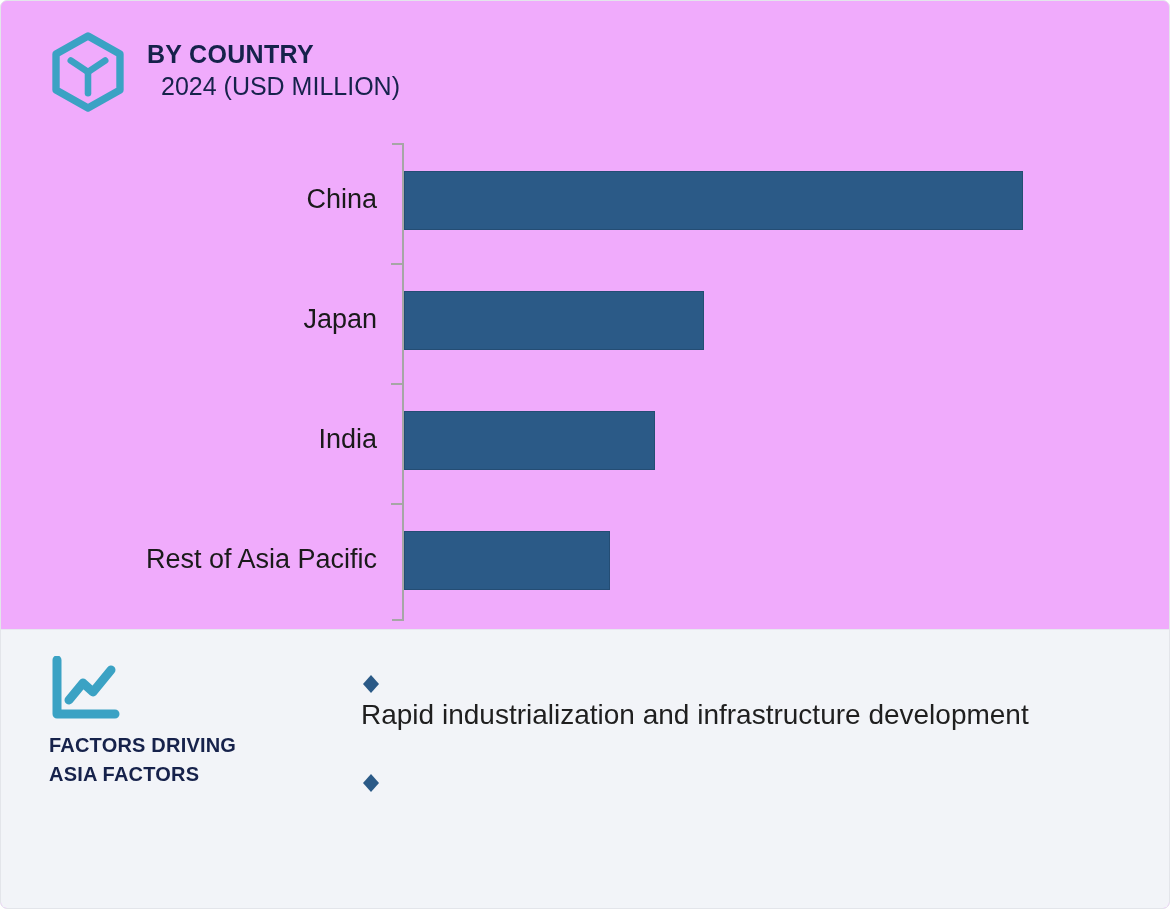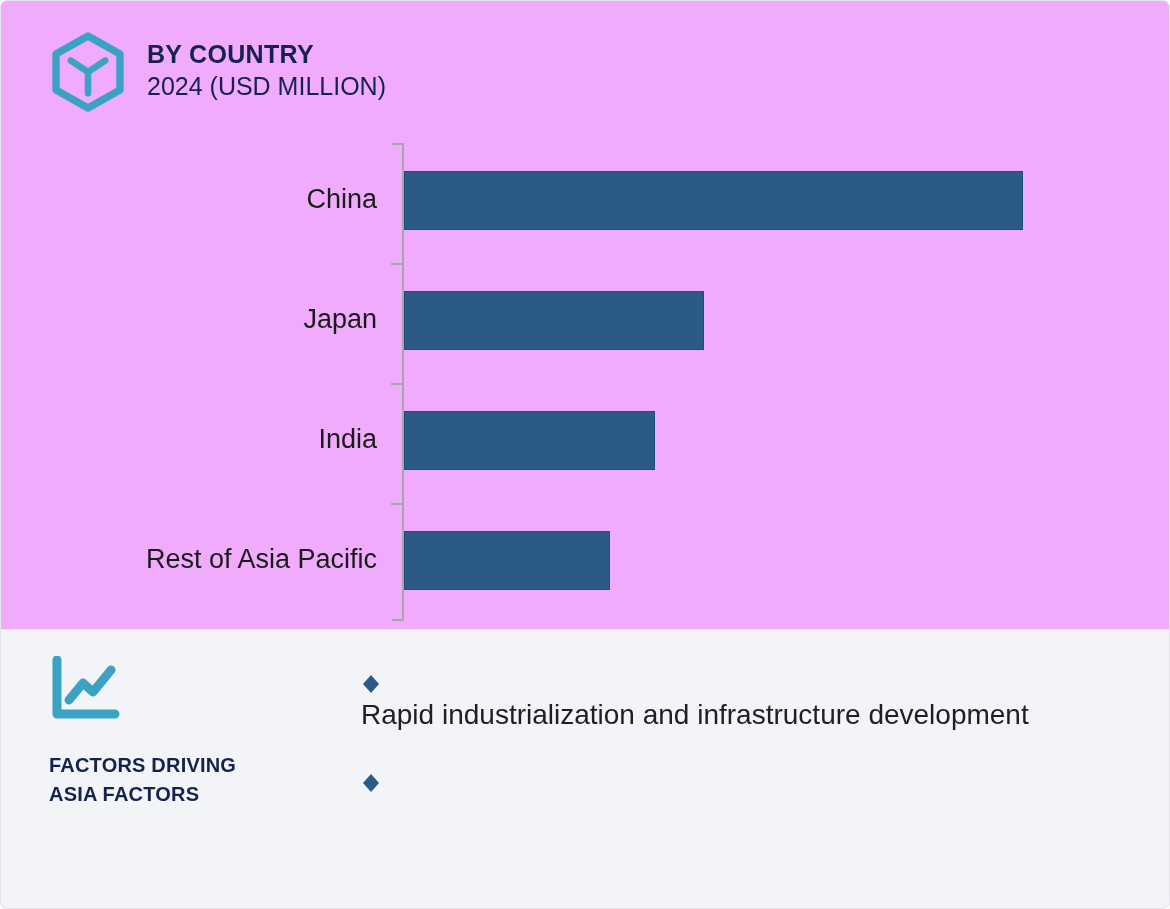--- a/index.html
+++ b/index.html
@@ -50,20 +50,21 @@
     color: #16224b;
     line-height: 1.28;
     white-space: nowrap;
   }
   .hdr-line2 {
     font-size: 25px;
     font-weight: normal;
     color: #16224b;
     line-height: 1.28;
     white-space: nowrap;
+    margin-left: 14px;
   }
 
   
   #chart {
     position: absolute;
     left: 0;
     top: 138px;
     width: 1170px;
     height: 490px;
   }
@@ -140,21 +141,21 @@
     left: 48px;
     top: 26px;
     width: 300px;
   }
   #growth-icon {
     width: 72px;
     height: 66px;
     display: block;
   }
   #footer-title {
-    margin-top: 29px;
+    margin-top: 9px;
     font-size: 20px;
     font-weight: bold;
     color: #16224b;
     line-height: 1.45;
     letter-spacing: 0.2px;
   }
   #footer-title div { white-space: nowrap; }
 
   #bullets {
     position: absolute;

